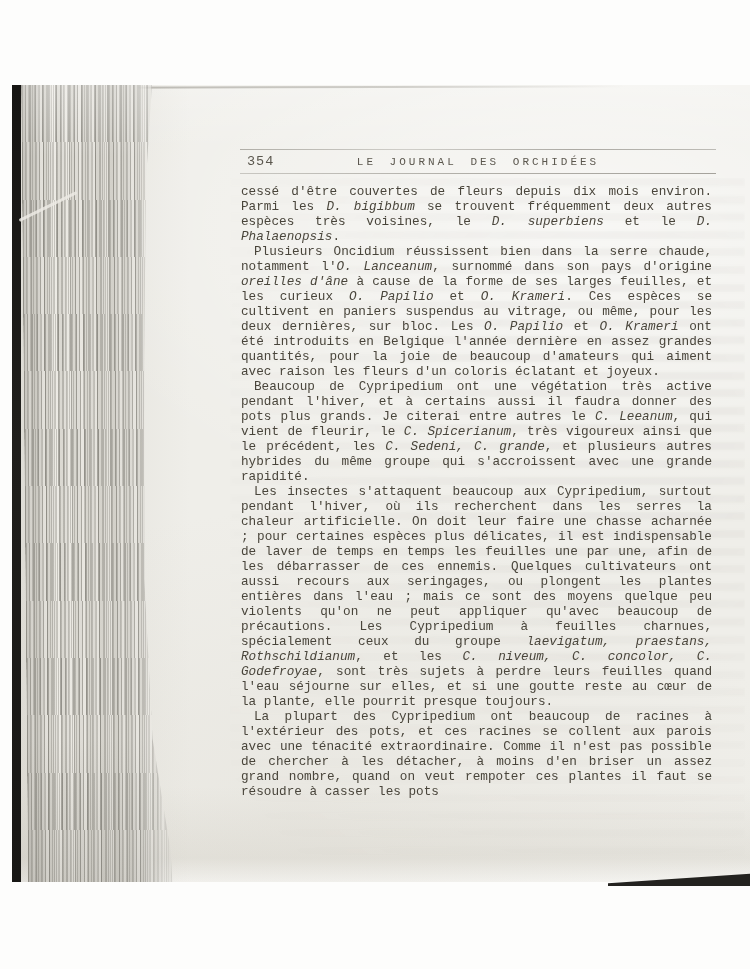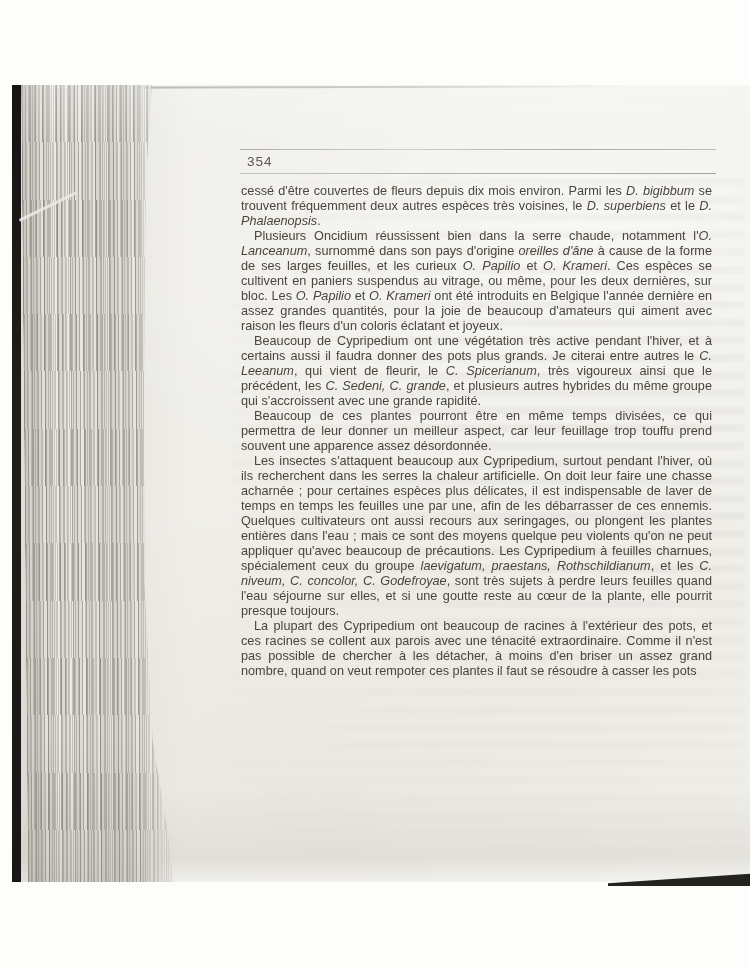--- a/index.html
+++ b/index.html
@@ -1,19 +1,19 @@
 <!DOCTYPE html>
 <html lang="fr"><head>
 <meta charset="utf-8">
 <style>
   html,body{margin:0;padding:0;background:#ffffff;}
   .canvas{
     position:relative;width:750px;height:969px;overflow:hidden;
     background:#fdfdfc;
-    font-family:Liberation Sans, sans-serif;
+    font-family:Liberation Mono, monospace;
   }
   
   .paper{
     position:absolute;left:13px;top:85px;width:737px;height:797px;
     background:
       radial-gradient(900px 520px at 78% 18%, rgba(255,255,255,0.55), rgba(255,255,255,0) 60%),
       radial-gradient(700px 420px at 40% 90%, rgba(203,198,186,0.16), rgba(0,0,0,0) 70%),
       linear-gradient(90deg, rgba(176,171,160,0.28), rgba(0,0,0,0) 24%),
       linear-gradient(180deg, rgba(255,255,255,0.25), rgba(0,0,0,0) 8%, rgba(0,0,0,0) 88%, rgba(190,185,173,0.22) 97%, rgba(255,255,255,0.4)),
       #efeee9;
@@ -104,25 +104,25 @@
 
   <div class="spine"></div>
   <div class="edges"></div>
   <div class="scratch"></div>
   <div class="ghost"></div>
   <div class="corner-wedge"></div>
 
   <div class="header">
     <div class="rule rule-top"></div>
     <span class="pagenum">354</span>
+    <span class="title">LE JOURNAL DES ORCHIDÉES</span>
     <div class="rule rule-bottom"></div>
   </div>
 
   <div class="article" lang="fr">
       <p class="para"><span>cessé d'être couvertes de fleurs depuis dix mois environ. Parmi les </span><span class="it">D. bigibbum</span><span> se trouvent fréquemment deux autres espèces très voisines, le </span><span class="it">D. superbiens</span><span> et le </span><span class="it">D. Phalaenopsis</span><span>.</span></p>
       <p class="para indent"><span>Plusieurs Oncidium réussissent bien dans la serre chaude, notamment l'</span><span class="it">O. Lanceanum</span><span>, surnommé dans son pays d'origine </span><span class="it">oreilles d'âne</span><span> à cause de la forme de ses larges feuilles, et les curieux </span><span class="it">O. Papilio</span><span> et </span><span class="it">O. Krameri</span><span>. Ces espèces se cultivent en paniers suspendus au vitrage, ou même, pour les deux dernières, sur bloc. Les </span><span class="it">O. Papilio</span><span> et </span><span class="it">O. Krameri</span><span> ont été introduits en Belgique l'année dernière en assez grandes quantités, pour la joie de beaucoup d'amateurs qui aiment avec raison les fleurs d'un coloris éclatant et joyeux.</span></p>
       <p class="para indent"><span>Beaucoup de Cypripedium ont une végétation très active pendant l'hiver, et à certains aussi il faudra donner des pots plus grands. Je citerai entre autres le </span><span class="it">C. Leeanum</span><span>, qui vient de fleurir, le </span><span class="it">C. Spicerianum</span><span>, très vigoureux ainsi que le précédent, les </span><span class="it">C. Sedeni, C. grande</span><span>, et plusieurs autres hybrides du même groupe qui s'accroissent avec une grande rapidité.</span></p>
-      <p class="para indent"><span>Beaucoup de ces plantes pourront être en même temps divisées, ce qui permettra de leur donner un meilleur aspect, car leur feuillage trop touffu prend souvent une apparence assez désordonnée.</span></p>
       <p class="para indent"><span>Les insectes s'attaquent beaucoup aux Cypripedium, surtout pendant l'hiver, où ils recherchent dans les serres la chaleur artificielle. On doit leur faire une chasse acharnée ; pour certaines espèces plus délicates, il est indispensable de laver de temps en temps les feuilles une par une, afin de les débarrasser de ces ennemis. Quelques cultivateurs ont aussi recours aux seringages, ou plongent les plantes entières dans l'eau ; mais ce sont des moyens quelque peu violents qu'on ne peut appliquer qu'avec beaucoup de précautions. Les Cypripedium à feuilles charnues, spécialement ceux du groupe </span><span class="it">laevigatum, praestans, Rothschildianum</span><span>, et les </span><span class="it">C. niveum, C. concolor, C. Godefroyae</span><span>, sont très sujets à perdre leurs feuilles quand l'eau séjourne sur elles, et si une goutte reste au cœur de la plante, elle pourrit presque toujours.</span></p>
       <p class="para indent"><span>La plupart des Cypripedium ont beaucoup de racines à l'extérieur des pots, et ces racines se collent aux parois avec une ténacité extraordinaire. Comme il n'est pas possible de chercher à les détacher, à moins d'en briser un assez grand nombre, quand on veut rempoter ces plantes il faut se résoudre à casser les pots</span></p>
     </div>
 
 </div>
 
 </body></html>

